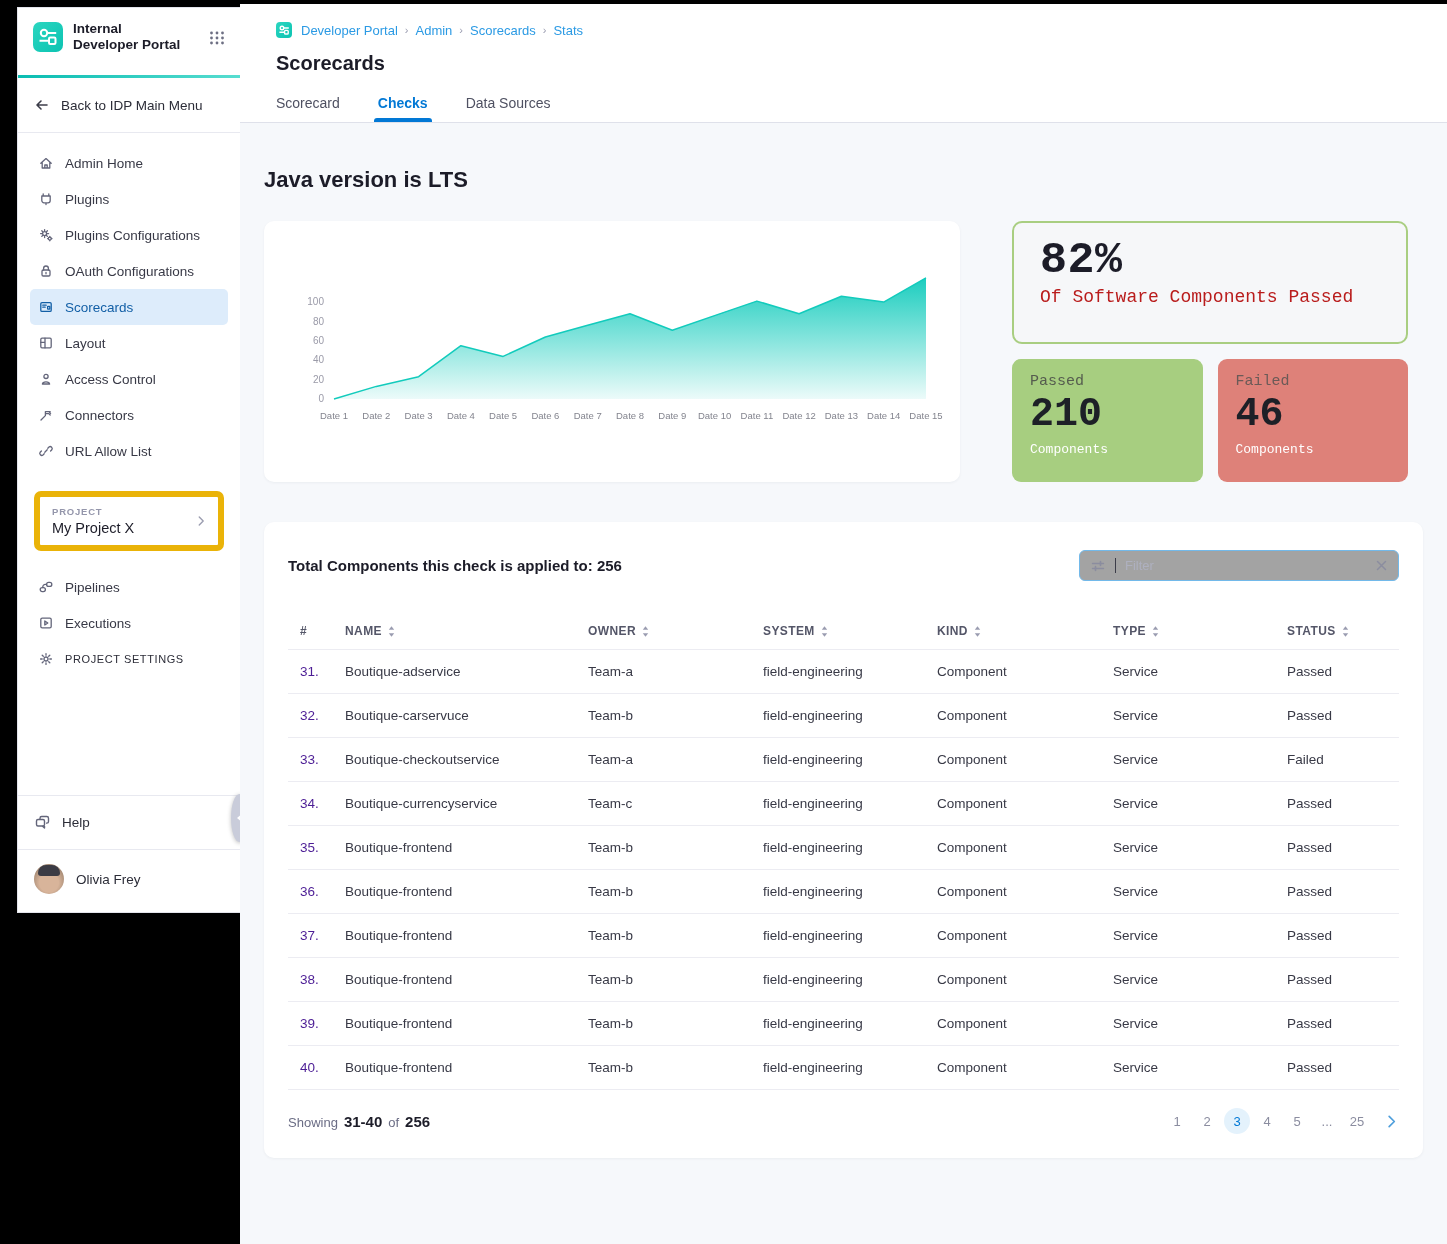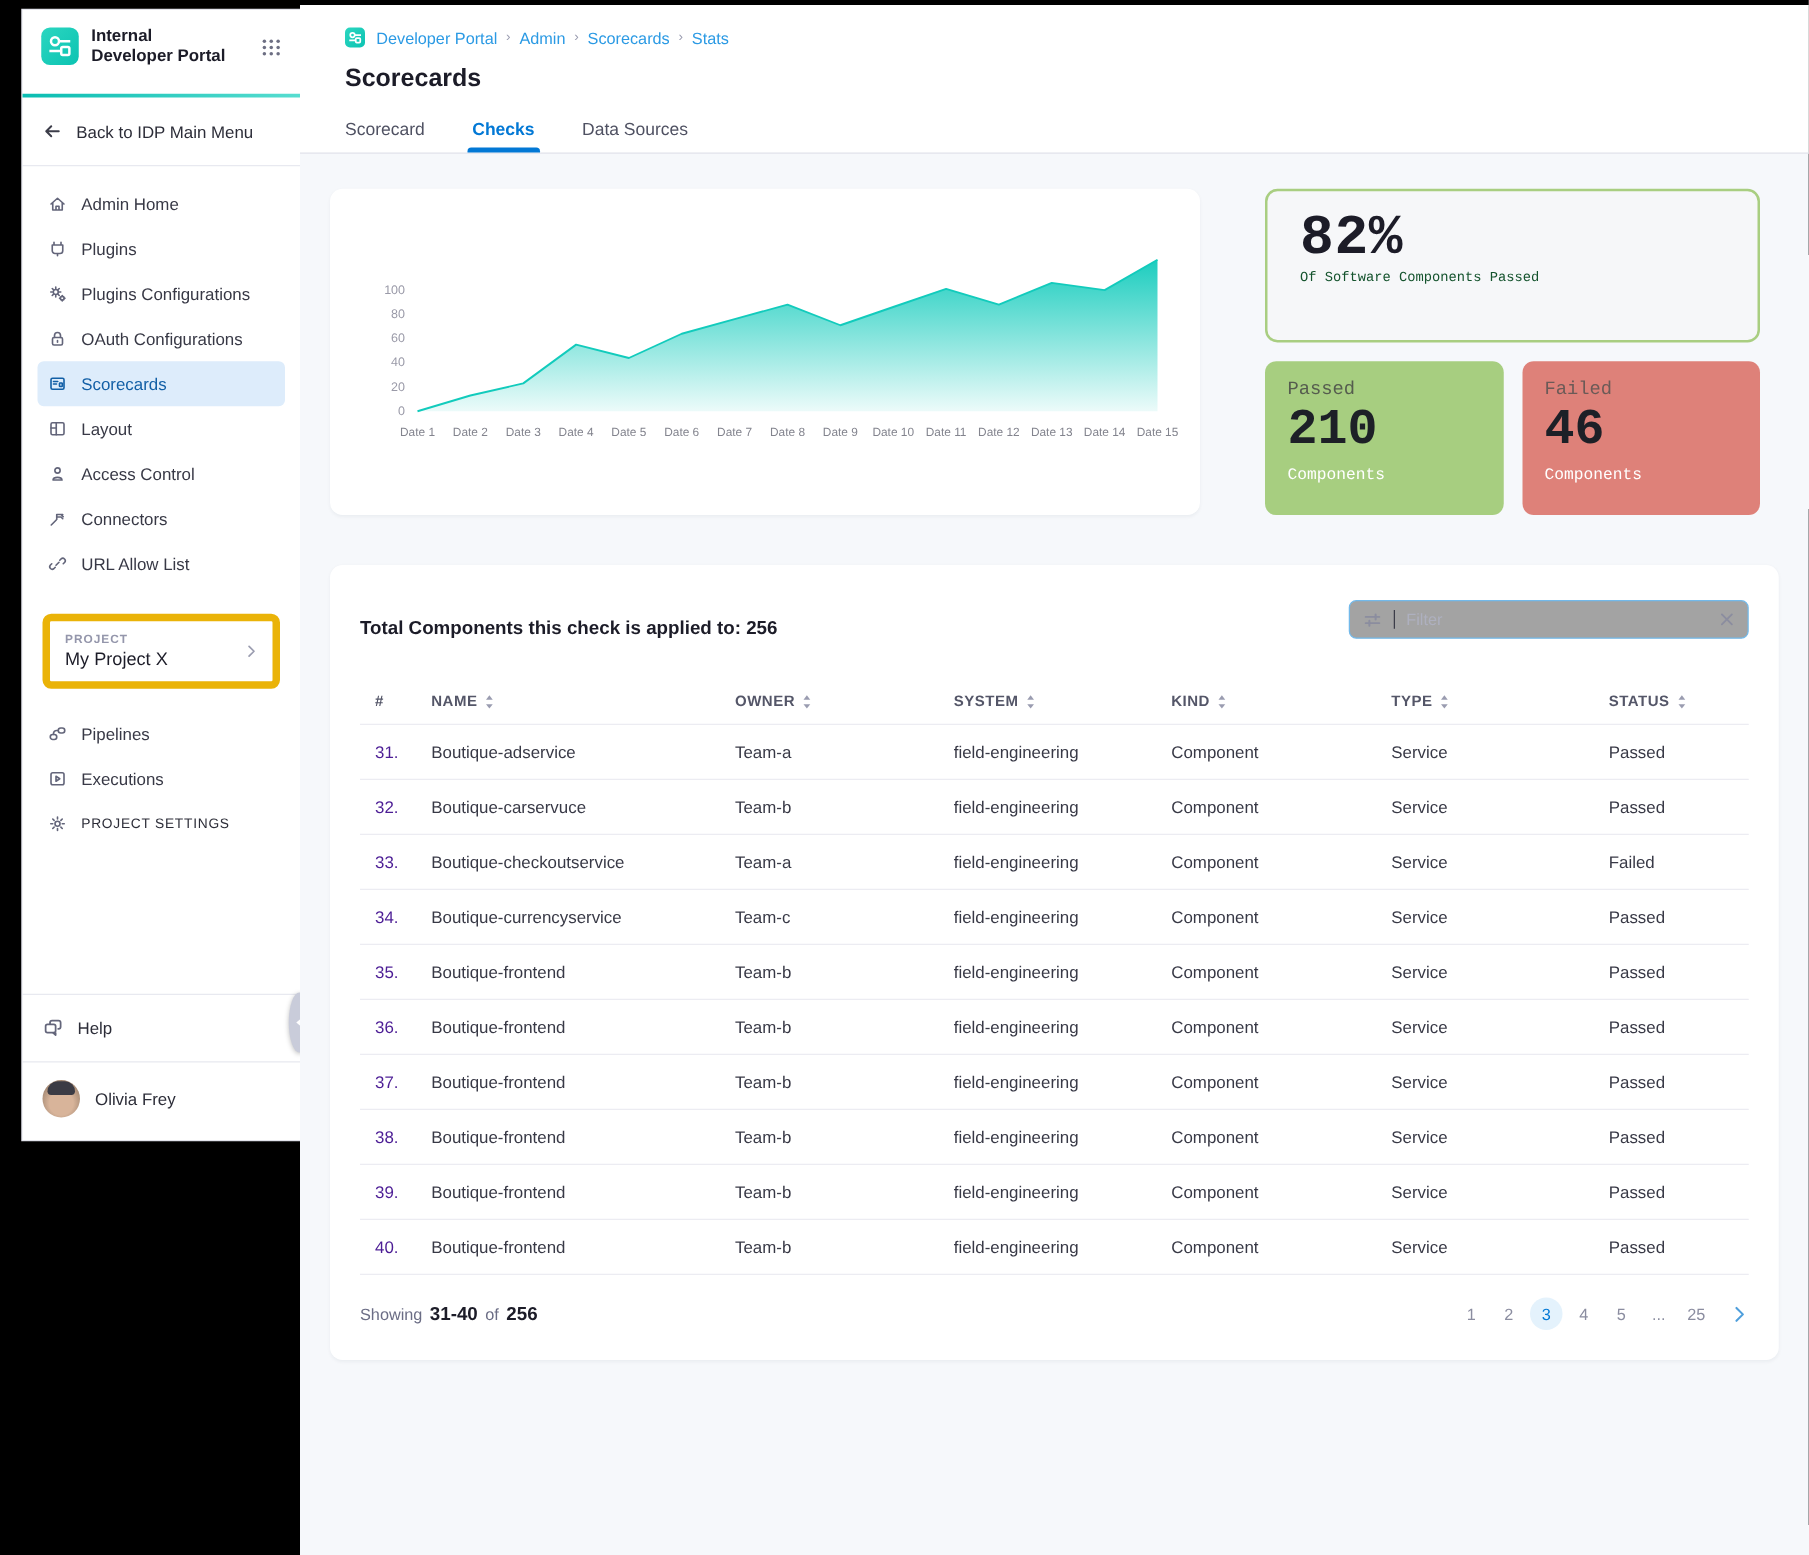--- a/index.html
+++ b/index.html
@@ -78,33 +78,33 @@
   .check-title{font-size:22px;font-weight:700;color:#1c1c28;margin-top:44px;}
 
   .cards-row{margin-top:28px;margin-right:15px;display:grid;grid-template-columns:1fr 396px;gap:52px;}
   .card{background:#fff;border-radius:10px;box-shadow:0 1px 3px rgba(25,30,60,.05);}
   .chart-card{height:261px;padding:40px 28px 0;}
   .chart-title{font-size:15px;font-weight:500;color:#1c1c28;}
   .chart-wrap{margin-top:6px;}
   .right-col{display:flex;flex-direction:column;gap:15px;font-family:Liberation Mono, monospace;}
   .summary-card{height:123px;border:2px solid var(--summary-border);background:#f6f7f9;border-radius:10px;padding:12px 26px;}
   .summary-percent{font-size:45px;font-weight:700;color:#1c1c28;letter-spacing:.5px;}
-  .summary-caption{font-size:11px;color:#14532d;margin-top:1px;}
+  .summary-caption{font-size:18px;color:#b91c1c;margin-top:1px;}
   .pf-row{display:grid;grid-template-columns:1fr 1fr;gap:15px;height:123px;}
   .pf-card{border-radius:9px;padding:14px 18px;display:flex;flex-direction:column;}
   .pf-card.passed{background:var(--passed-green);}
   .pf-card.failed{background:var(--failed-red);}
   .pf-label{font-size:15px;color:#555c4e;}
   .pf-card.failed .pf-label{color:#6b5a57;}
   .pf-value{font-size:40px;font-weight:700;color:#1d2027;margin-top:4px;line-height:1.05;}
   .pf-unit{font-size:13px;color:#fff;margin-top:6px;}
 
   
   .table-card{margin-top:40px;height:636px;padding:24px;display:flex;flex-direction:column;}
-  .table-top{display:flex;align-items:flex-end;justify-content:space-between;margin-top:4px;}
+  .table-top{display:flex;align-items:center;justify-content:space-between;margin-top:4px;}
   .total-label{font-size:15px;font-weight:700;color:#1c1c28;}
   .filter-box{width:320px;height:31px;border:1.5px solid #72b9ea;background:#a3a3a3;border-radius:6px;
     display:flex;align-items:center;padding:0 10px;gap:9px;}
   .filter-box .icon{color:#8b8d9f;}
   .filter-caret{width:1px;height:15px;background:#3c3d49;}
   .filter-input{flex:1;border:none;outline:none;background:transparent;font-size:13px;color:var(--text-mid);font-family:inherit;}
   .filter-input::placeholder{color:#aeb0bf;}
   .filter-clear{color:#9a9ca9;cursor:pointer;}
   .trow{display:grid;grid-template-columns:45px 243px 175px 174px 176px 174px 1fr;align-items:center;padding-left:12px;}
   .thead{margin-top:32px;height:40px;}
@@ -330,20 +330,21 @@
       </div>
     <h1 class="page-title">Scorecards</h1>
     <div class="tabs" id="tabs">
         <div class="tab">Scorecard</div>
         <div class="tab active">Checks</div>
         <div class="tab">Data Sources</div>
       </div>
   </header>
 
   <div class="content">
+    <h2 class="check-title">Java version is LTS</h2>
 
     <div class="cards-row">
       <section class="card chart-card">
         <div class="chart-wrap" id="chart"><svg width="640" height="162" viewBox="0 0 640 162" style="overflow:visible">
       <defs>
                 <linearGradient id="tealGrad" x1="0" y1="0" x2="0" y2="1">
         <stop offset="0" stop-color="#12cbbc" stop-opacity="0.96"></stop>
         <stop offset="1" stop-color="#12cbbc" stop-opacity="0.08"></stop>
       </linearGradient>
               </defs>

